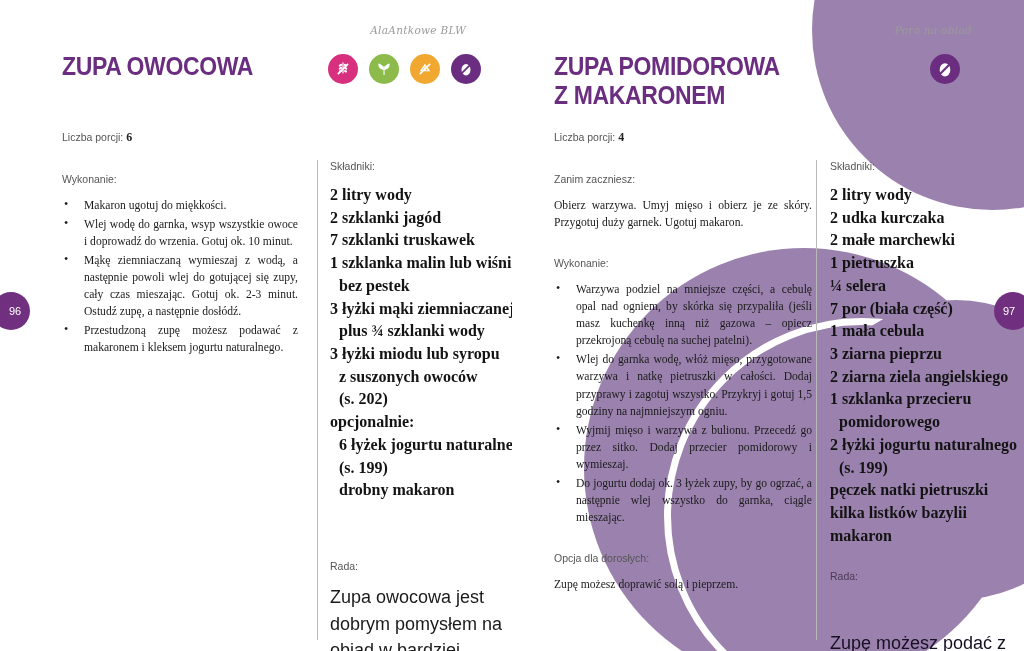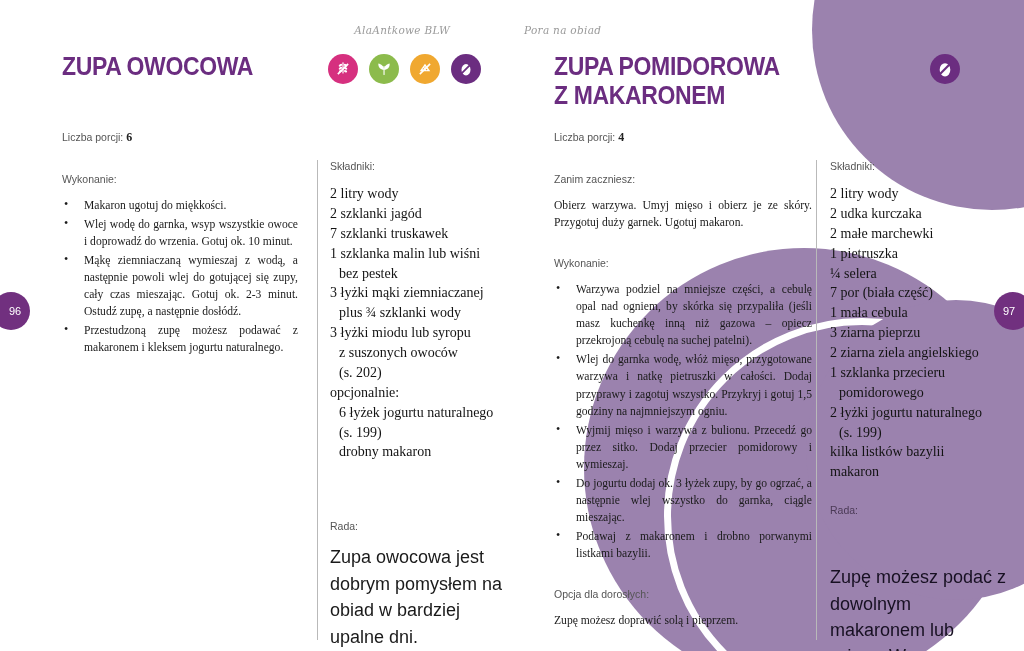--- a/index.html
+++ b/index.html
@@ -56,22 +56,22 @@
   .running-head {
     position: absolute;
     top: 24px;
     font-family: "DejaVu Serif", serif;
     font-style: italic;
     font-size: 10.5px;
     color: #9a9a9a;
     letter-spacing: 0.3px;
     z-index: 6;
   }
-  .rh-left  { left: 0; right: 62px; text-align: right; font-style: italic; }
-  .rh-right { left: 12px; right: 52px; }
+  .rh-left  { left: 0; right: 46px; text-align: right; font-style: italic; }
+  .rh-right { left: 0; right: 52px; text-align: right; }
 
   
   .page-num {
     position: absolute;
     top: 292px;
     width: 38px;
     height: 38px;
     border-radius: 50%;
     background: #71307f;
     color: #ffffff;
@@ -191,22 +191,22 @@
     content: "•";
     position: absolute;
     left: 2px;
     top: -1px;
     font-size: 12px;
     color: #1a1a1a;
   }
 
   .ingredients {
     font-family: "Liberation Serif", serif;
-    font-weight: normal;
-    font-size: 14px;
+    font-weight: bold;
+    font-size: 16px;
     line-height: 1.42;
     color: #131313;
   }
   .ingredients div { white-space: pre; }
   .ing-indent { padding-left: 9px; }
 
   .tip-block { margin-top: 0; }
   .tip-text {
     font-family: Liberation Sans, sans-serif;
     font-size: 18px;
@@ -361,21 +361,20 @@
       <div class="section-label">Zanim zaczniesz:</div>
       <div class="para">Obierz warzywa. Umyj mięso i obierz je ze skóry. Przygotuj duży garnek. Ugotuj makaron.</div>
 
       <div class="section-label spaced-top">Wykonanie:</div>
 
       <ul class="steps">
         <li>Warzywa podziel na mniejsze części, a cebulę opal nad ogniem, by skórka się przypaliła (jeśli masz kuchenkę inną niż gazowa – opiecz przekrojoną cebulę na suchej patelni).</li>
         <li>Wlej do garnka wodę, włóż mięso, przygotowane warzywa i natkę pietruszki w całości. Dodaj przyprawy i zagotuj wszystko. Przykryj i gotuj 1,5 godziny na najmniejszym ogniu.</li>
         <li>Wyjmij mięso i warzywa z bulionu. Przecedź go przez sitko. Dodaj przecier pomidorowy i wymieszaj.</li>
         <li>Do jogurtu dodaj ok. 3 łyżek zupy, by go ogrzać, a następnie wlej wszystko do garnka, ciągle mieszając.</li>
-        <li>Podawaj z makaronem i drobno porwanymi listkami bazylii.</li>
       </ul>
 
       <div class="section-label spaced-top">Opcja dla dorosłych:</div>
       <div class="para">Zupę możesz doprawić solą i pieprzem.</div>
     </div>
 
     <div class="col col-side-right">
       <div class="section-label">Składniki:</div>
 
       <div class="ingredients">
@@ -385,20 +384,21 @@
         <div>1 pietruszka</div>
         <div>¼ selera</div>
         <div>7 por (biała część)</div>
         <div>1 mała cebula</div>
         <div>3 ziarna pieprzu</div>
         <div>2 ziarna ziela angielskiego</div>
         <div>1 szklanka przecieru</div>
         <div class="ing-indent">pomidorowego</div>
         <div>2 łyżki jogurtu naturalnego</div>
         <div class="ing-indent">(s. 199)</div>
+        <div>pęczek natki pietruszki</div>
         <div>kilka listków bazylii</div>
         <div>makaron</div>
       </div>
 
       <div class="tip-block side-gap-right on-purple">
         <div class="section-label">Rada:</div>
         <div class="tip-text">Zupę możesz podać z dowolnym makaronem lub ryżem. Warzyw z zupy możesz użyć do przygotowania pasztetu warzywno-amarantusowego (s. 46), jaglanego pasztetu mięsno-warzywnego (s. 48) lub muffinek warzywnych (s. 84).</div>
       </div>
     </div>
   </div>

